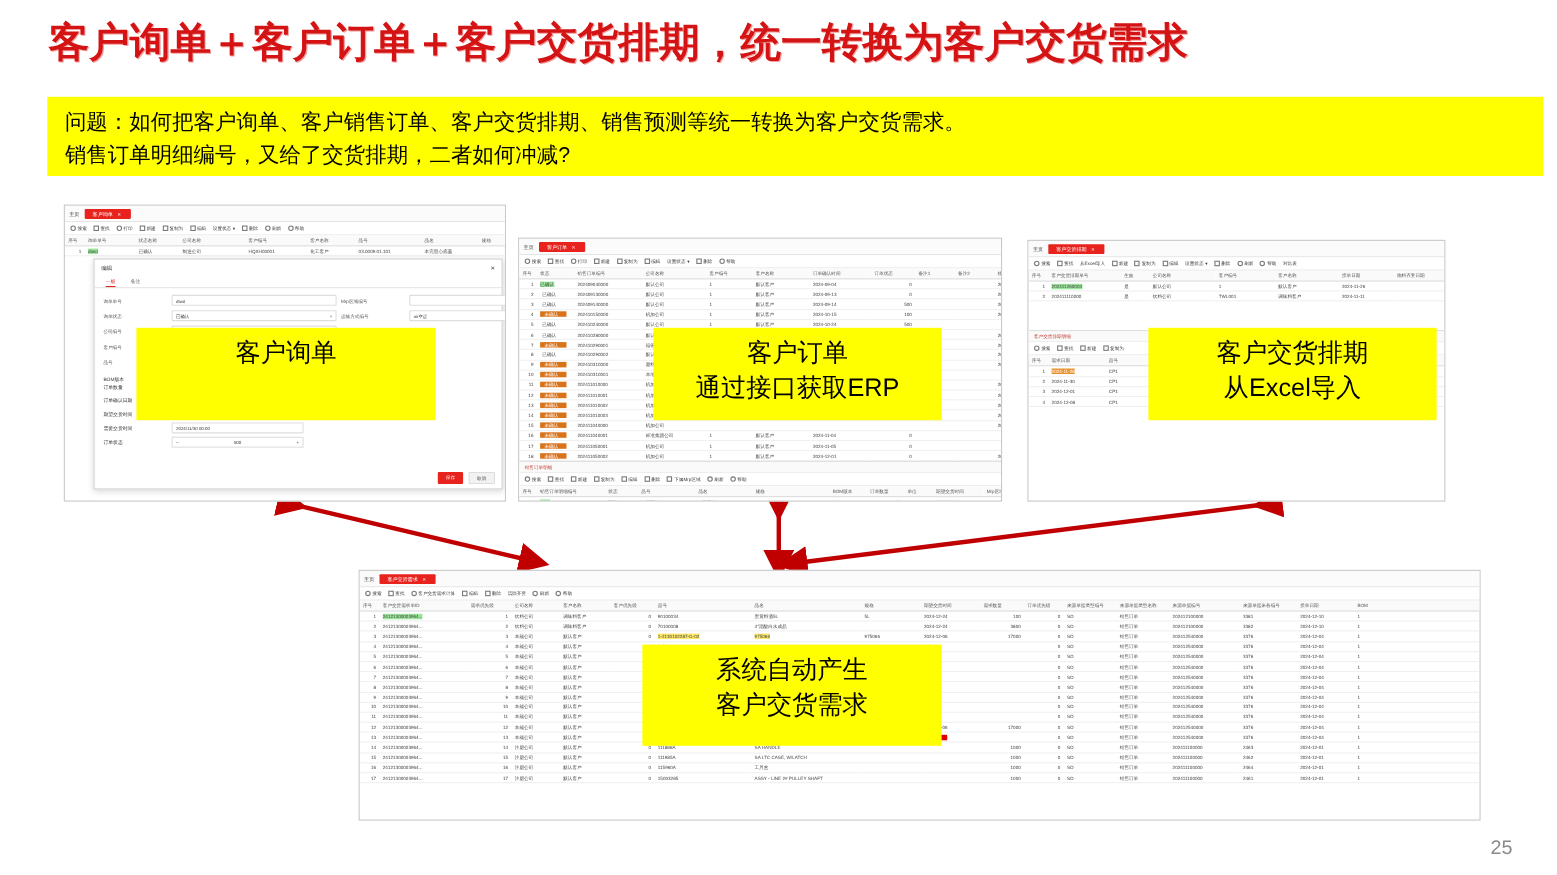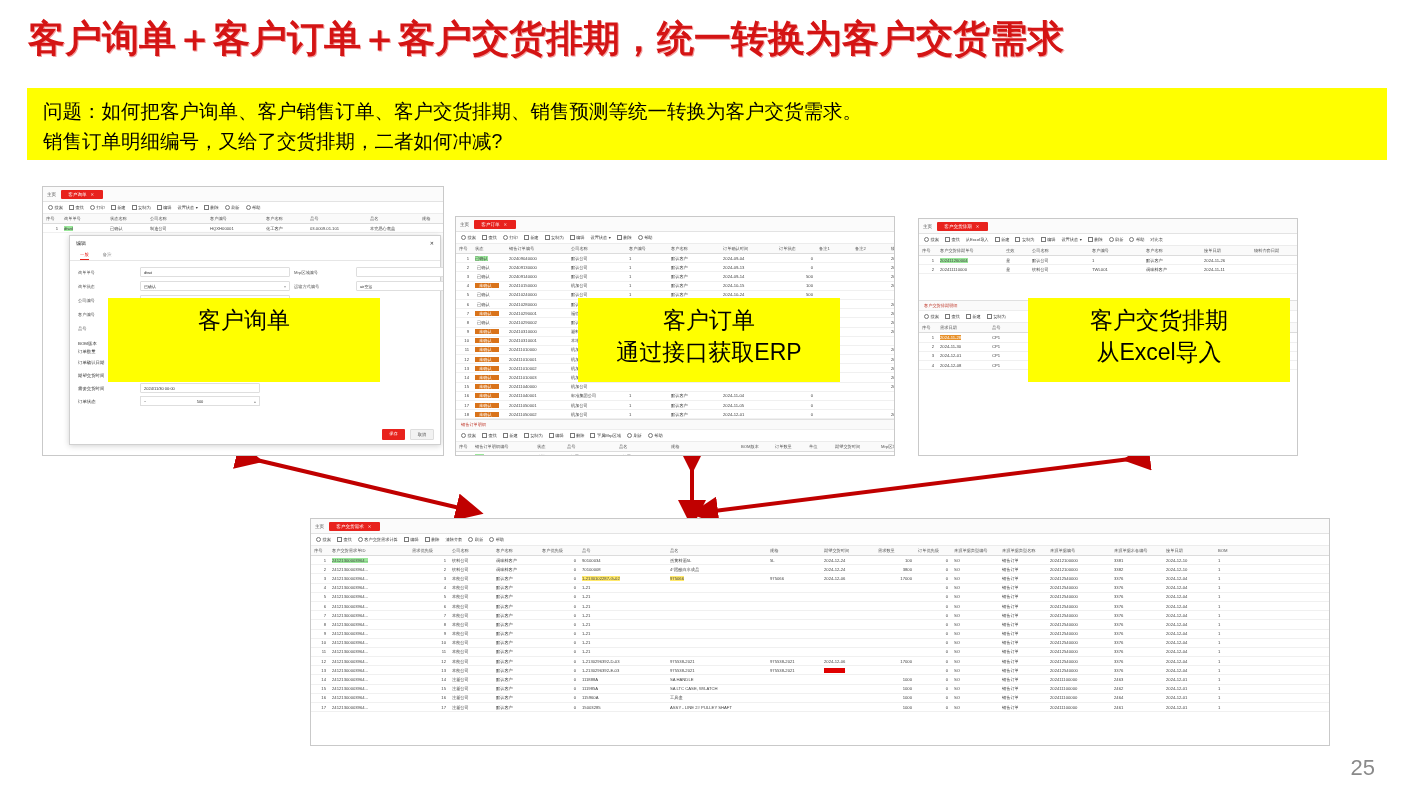--- a/index.html
+++ b/index.html
@@ -1,21 +1,21 @@
 <!DOCTYPE html>
 <html><head>
 <meta charset="utf-8">
 <style>
   html,body{margin:0;padding:0;}
   body{
     width:1415px;height:795px;background:#ffffff;
     font-family:"Liberation Sans","DejaVu Sans",sans-serif;
     position:relative;overflow:hidden;
   }
-  .slide{position:absolute;inset:0;}
+  .slide{position:absolute;inset:0;margin-left:16px;}
 
   
   .title{
     position:absolute;left:28px;top:14px;width:1360px;
     font-size:37px;font-weight:bold;color:#d41414;
     letter-spacing:0px;white-space:nowrap;
     text-shadow:1px 1px 0 #f3a0a0;
   }
 
   
@@ -119,21 +119,21 @@
 
   
   .arrows{position:absolute;left:0;top:0;width:1415px;height:795px;pointer-events:none;}
 
   
   .footer{
     position:absolute;left:0;bottom:16px;width:1415px;text-align:center;
     font-size:16px;color:#555;
   }
   .footer a{color:#3b7dd8;text-decoration:underline;}
-  .pageno{position:absolute;right:40px;bottom:14px;font-size:22px;color:#8a8a8a;}
+  .pageno{position:absolute;right:40px;bottom:14px;font-size:18px;color:#8a8a8a;}
 </style>
 </head>
 <body>
 
 <div class="slide">
 
   <div class="title">客户询单＋客户订单＋客户交货排期，统一转换为客户交货需求</div>
 
   <div class="problem">
     <div>问题：如何把客户询单、客户销售订单、客户交货排期、销售预测等统一转换为客户交货需求。</div>
@@ -1336,16 +1336,20 @@
     <div>客户询单</div>
   </div>
   <div class="caption cap2">
     <div>客户订单</div>
     <div>通过接口获取ERP</div>
   </div>
   <div class="caption cap3">
     <div>客户交货排期</div>
     <div>从Excel导入</div>
   </div>
+  <div class="caption cap4">
+    <div>系统自动产生</div>
+    <div>客户交货需求</div>
+  </div>
 
   <div class="pageno">25</div>
 
 </div>
 
 </body></html>

